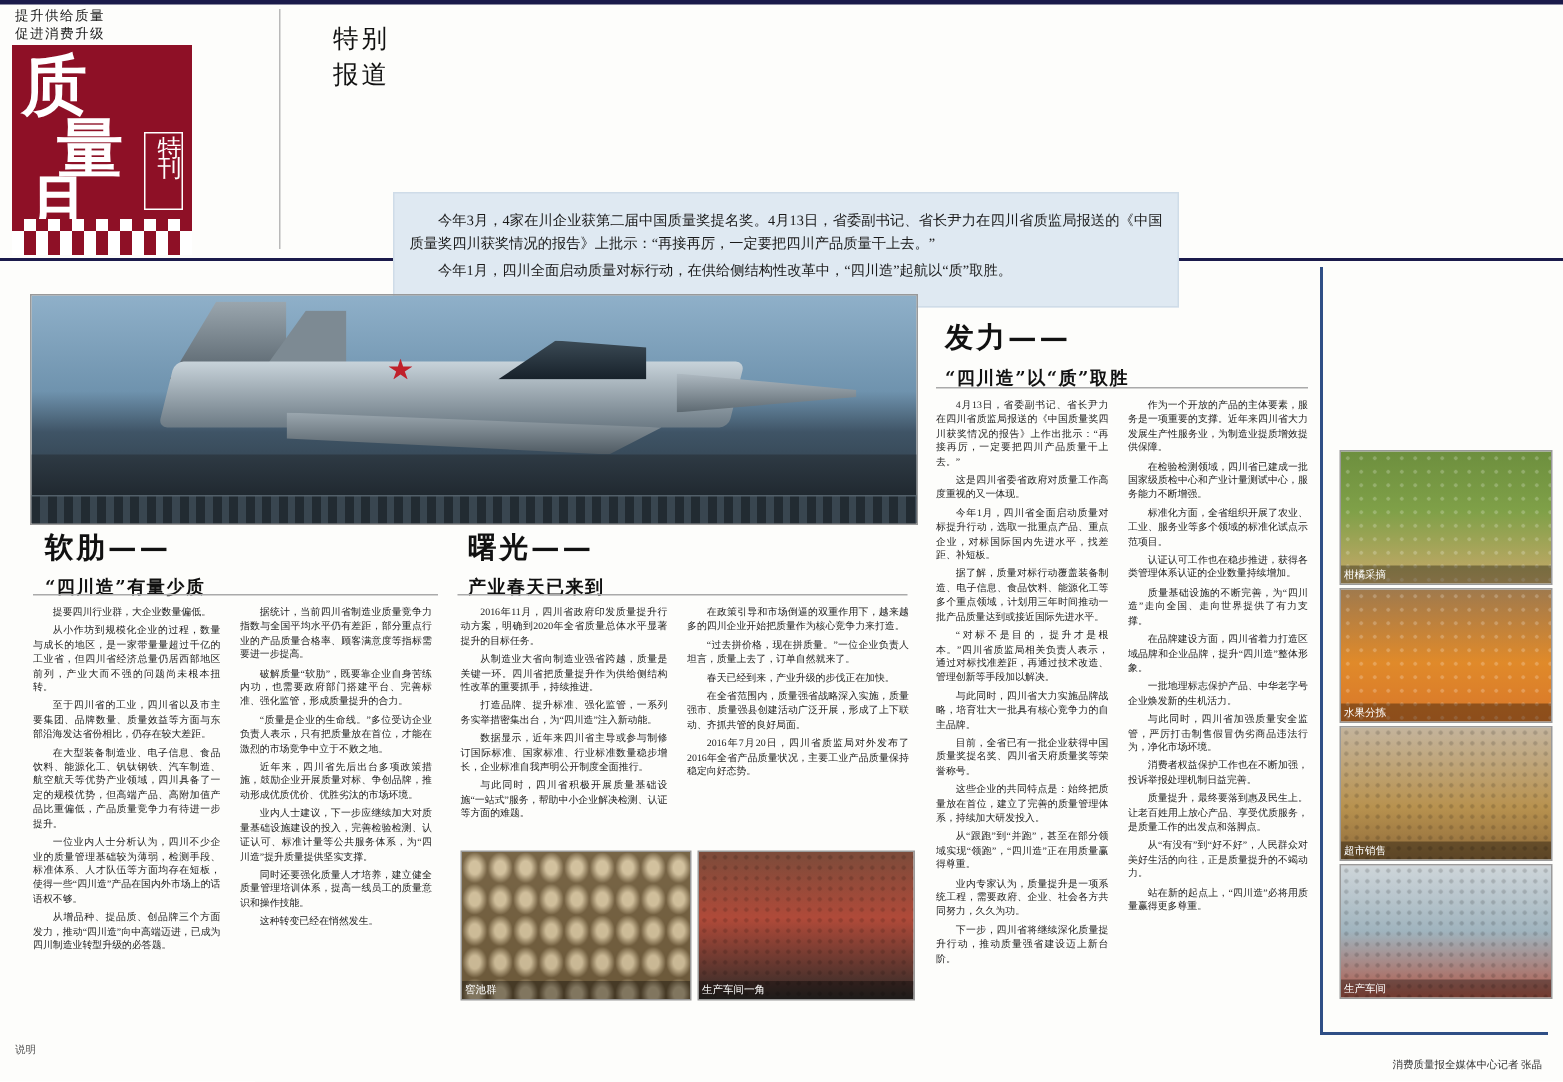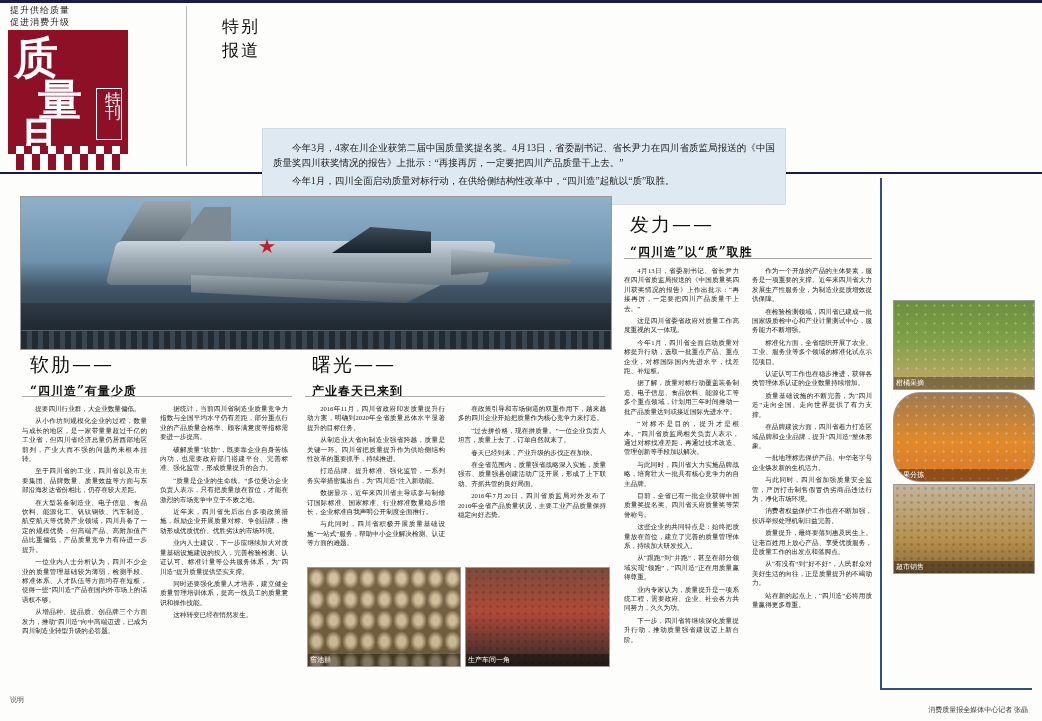--- a/index.html
+++ b/index.html
@@ -88,42 +88,42 @@
              background:repeating-linear-gradient(90deg,#222b32 0 6px,#394650 6px 11px);}
 
   
   .ph{position:absolute;border:1px solid #9a9a9a;overflow:hidden;}
   .ph .cap{position:absolute;left:0;bottom:0;width:100%;font-size:7px;color:#fff;
            background:rgba(0,0,0,.35);padding:1px 2px;box-sizing:border-box;}
 
   .ph-orange{left:893px;top:300px;width:140px;height:88px;
      background:linear-gradient(180deg,#6d8f3e 0%,#7fa048 45%,#c9a96a 100%);}
   .ph-market{left:893px;top:392px;width:140px;height:88px;
-     background:linear-gradient(180deg,#a07a4d 0%,#e08a2a 55%,#d9772a 100%);border-radius:27px;}
+     background:linear-gradient(180deg,#a07a4d 0%,#e08a2a 55%,#d9772a 100%);}
   .ph-shop{left:893px;top:484px;width:140px;height:88px;
      background:linear-gradient(180deg,#c4b49c 0%,#b8924f 60%,#8e6a3a 100%);}
   .ph-factory{left:893px;top:576px;width:140px;height:88px;
      background:linear-gradient(180deg,#cfd6da 0%,#9fb3bd 50%,#b05a4a 100%);}
   .dots{position:absolute;inset:0;
         background-image:radial-gradient(circle,rgba(255,255,255,.45) 1px,transparent 1.4px);
         background-size:9px 9px;opacity:.5;}
   .dots2{position:absolute;inset:0;
         background-image:radial-gradient(circle,rgba(0,0,0,.25) 1.2px,transparent 1.6px);
         background-size:7px 7px;opacity:.6;}
 
   .ph-barrels{left:307px;top:567px;width:152px;height:98px;
      background:linear-gradient(180deg,#b9a98d 0%,#8a7654 55%,#5d4b31 100%);}
   .barrel-grid{position:absolute;inset:0;
     background-image:radial-gradient(ellipse at 50% 50%,#d8c7a3 30%,#6d5a3b 70%);
     background-size:17px 21px;opacity:.85;}
   .ph-people{left:465px;top:567px;width:143px;height:98px;
      background:linear-gradient(180deg,#7c4b3a 0%,#b04a39 45%,#2f2a28 100%);}
 
   
-  .sec-title{font-family:"DejaVu Serif",serif;font-weight:normal;color:#111;}
+  .sec-title{font-family:"DejaVu Serif",serif;font-weight:bold;color:#111;}
   .sec-big{font-size:19px;letter-spacing:2px;}
   .sec-sub{font-size:12px;font-weight:bold;margin-top:6px;letter-spacing:1px;}
 
   .col{position:absolute;font-size:6.6px;line-height:9.4px;color:#222;text-align:justify;}
   .col p{margin:0 0 3px 0;text-indent:2em;}
 
   .hr-thin{position:absolute;background:#aaa;height:1px;}
 
   .lshape{position:absolute;border-left:2px solid #2f4f86;border-bottom:2px solid #2f4f86;}
 
@@ -267,16 +267,20 @@
     <div class="cap">柑橘采摘</div>
   </div>
   <div class="ph ph-market">
     <div class="dots"></div>
     <div class="cap">水果分拣</div>
   </div>
   <div class="ph ph-shop">
     <div class="dots2"></div>
     <div class="cap">超市销售</div>
   </div>
+  <div class="ph ph-factory">
+    <div class="dots2"></div>
+    <div class="cap">生产车间</div>
+  </div>
 
   <div class="footer">消费质量报全媒体中心记者 张晶</div>
   <div class="pagemark">说明</div>
 </div>
 
 </body></html>

